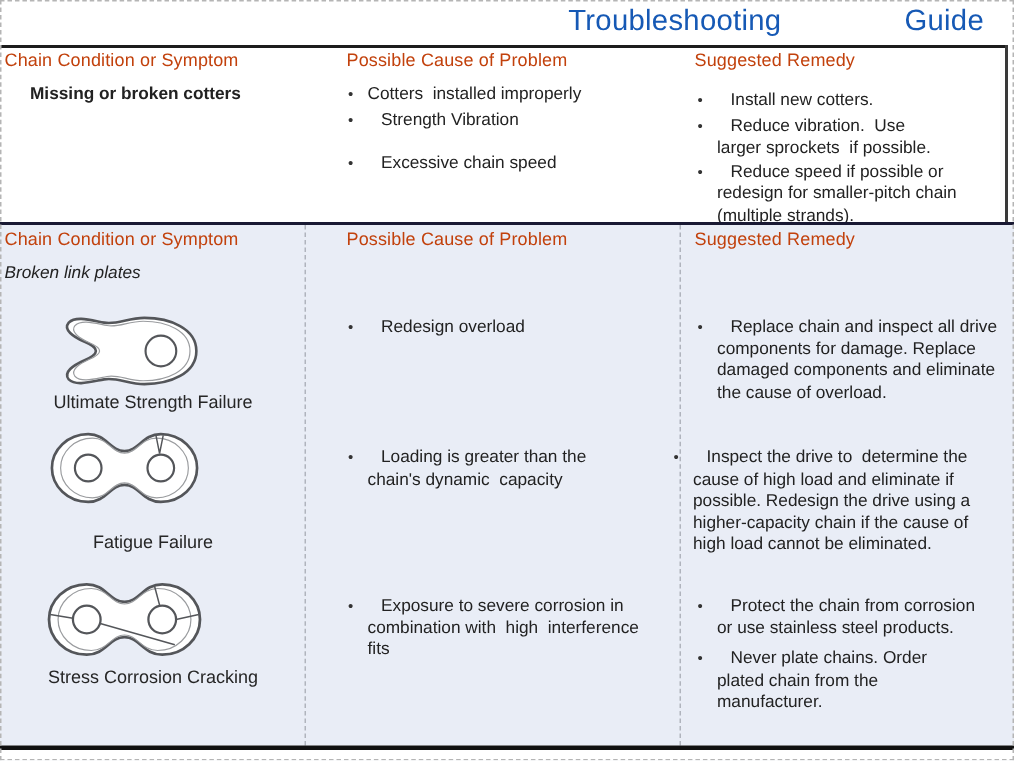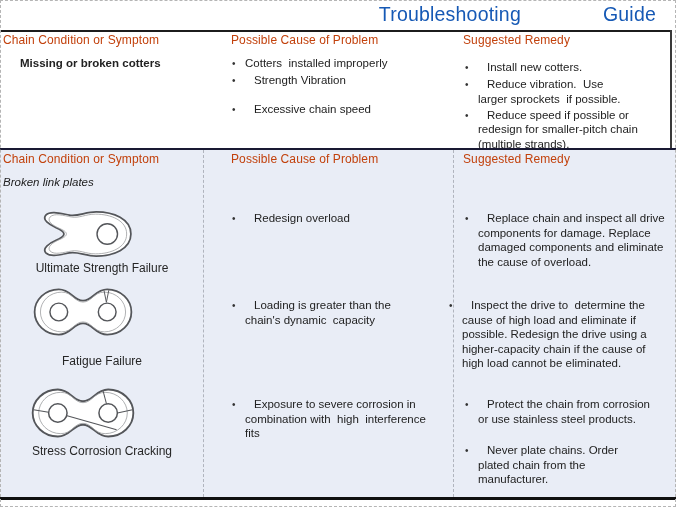--- a/index.html
+++ b/index.html
@@ -171,21 +171,21 @@
         <span class="txt">Exposure to severe corrosion in
 combination with  high  interference
 fits</span>
       </div>
   </div>
   <div class="txtblock" style="left:462px; top:397px; width:212px;">
     <div class="bullet indent">
         <span class="txt">Protect the chain from corrosion
 or use stainless steel products.</span>
       </div>
-    <div class="bullet indent" style="margin-top:17px;">
+    <div class="bullet indent" style="margin-top:6px;">
         <span class="txt">Never plate chains. Order
 plated chain from the
 manufacturer.</span>
       </div>
   </div>
 
   <div class="rule-bottom"></div>
 </div>
 
 </body></html>

